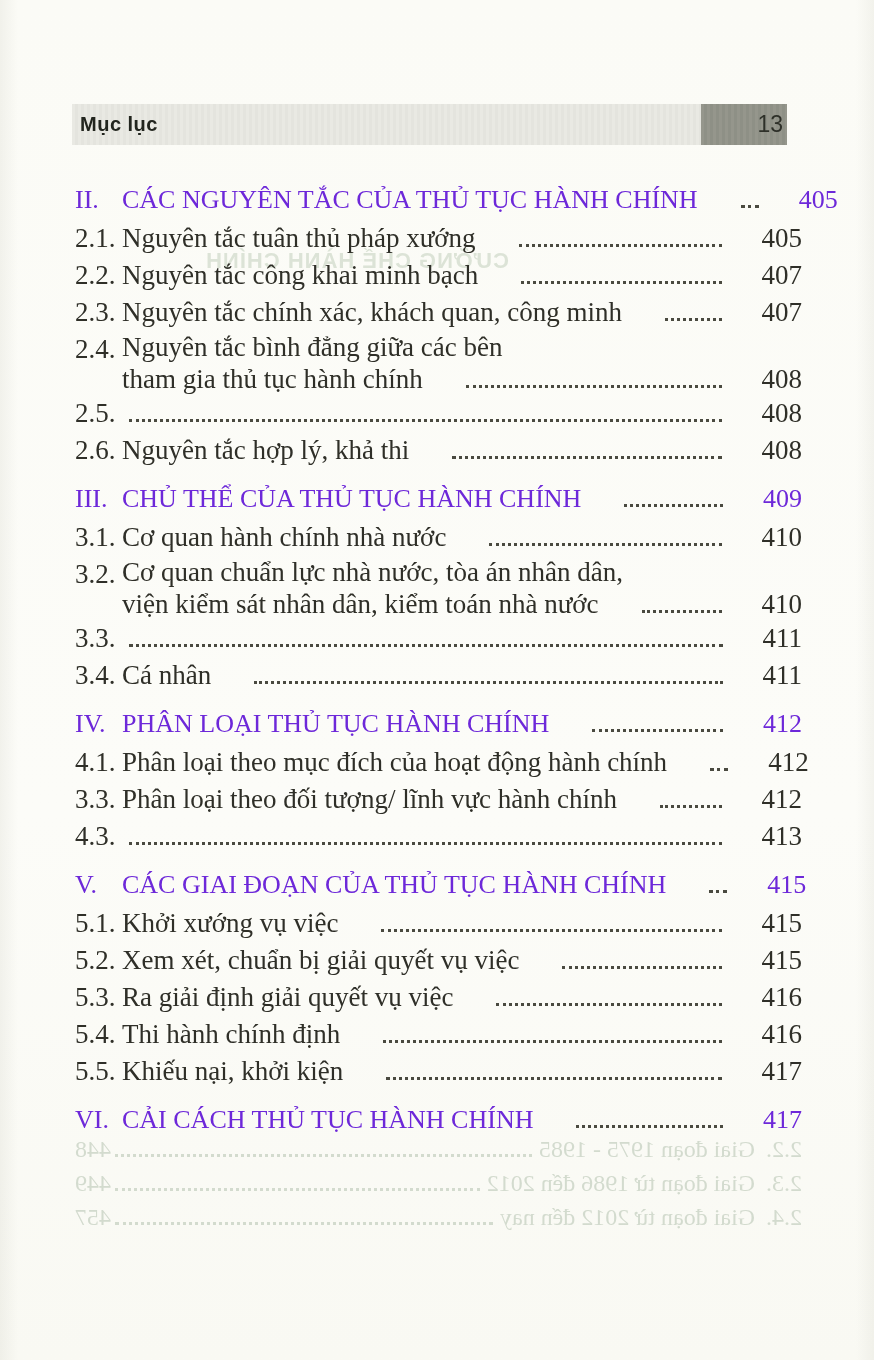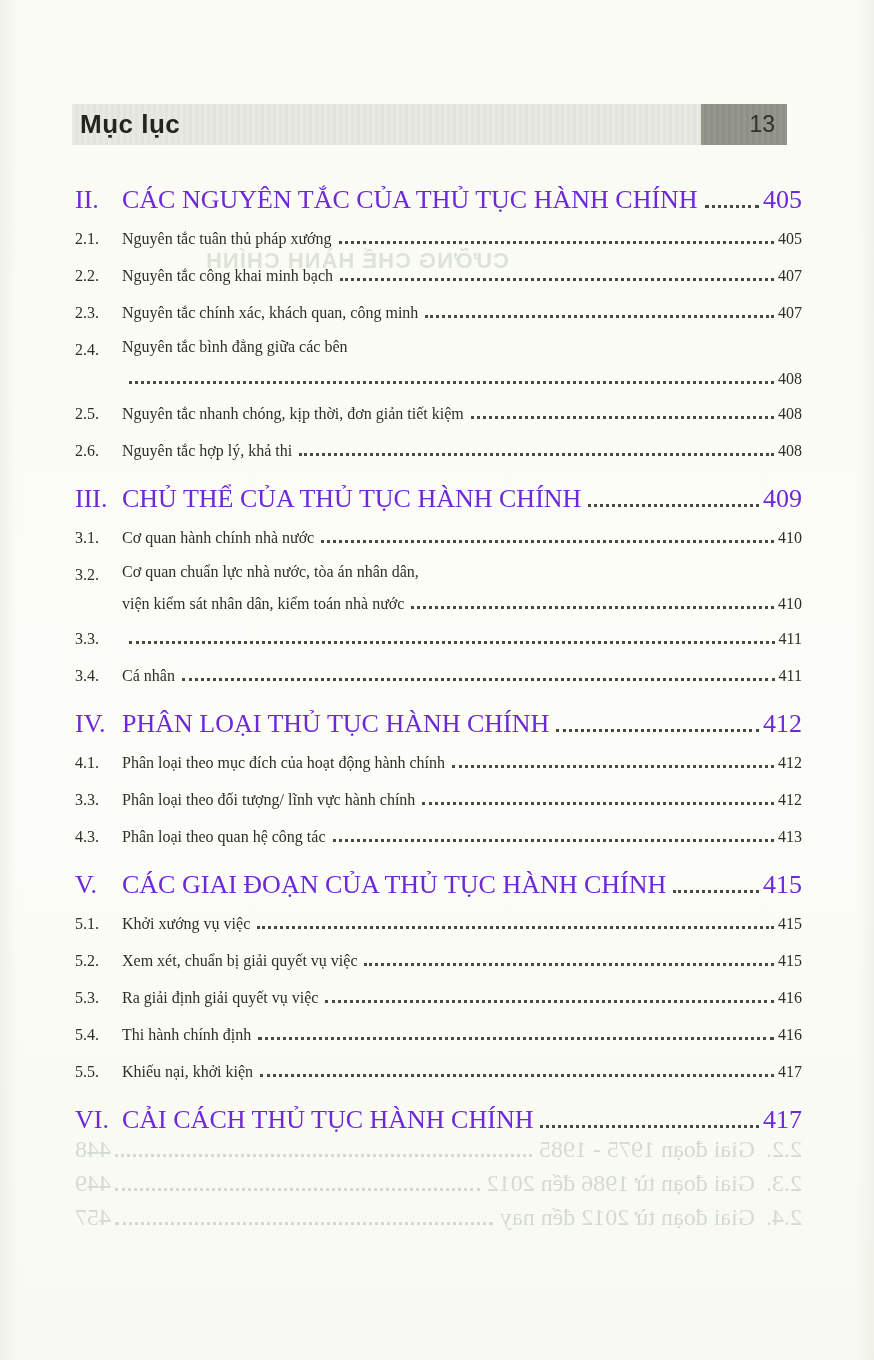--- a/index.html
+++ b/index.html
@@ -10,41 +10,41 @@
     color:#2f2f28;
   }
   
   .topbar{
     position:absolute;left:72px;top:104px;width:715px;height:41px;
     background:repeating-linear-gradient(90deg,#e9e9e3 0 3px,#e4e4de 3px 6px);
     display:flex;align-items:center;
   }
   .topbar-title{
     font-family:"Liberation Sans", sans-serif;
-    font-weight:bold;font-size:26px;letter-spacing:0.5px;
+    font-weight:bold;font-size:20px;letter-spacing:0.5px;
     color:#22251e;padding-left:8px;
   }
   .pagebox{
     position:absolute;right:0;top:0;height:41px;width:86px;
     background:repeating-linear-gradient(90deg,#95968c 0 3px,#8e9086 3px 6px);
     display:flex;align-items:center;justify-content:flex-end;
   }
   .pagebox span{
     font-family:"Liberation Sans", sans-serif;
-    font-size:23px;color:#2e3029;padding-right:12px;
+    font-size:23px;color:#2e3029;padding-right:4px;
   }
   
   .toc{
     position:absolute;left:75px;top:170px;width:727px;
   }
-  .row{display:flex;align-items:flex-start;font-size:16px;line-height:37px;}
+  .row{display:flex;align-items:flex-start;font-size:27px;line-height:37px;}
   .row.section{font-size:26px;line-height:40px;margin-top:10px;color:#6d28d9;}
   .num{width:47px;flex:0 0 47px;}
   .body{flex:1;display:flex;flex-direction:column;min-width:0;}
-  .line{display:flex;align-items:baseline;}
+  .line{display:flex;align-items:baseline;gap:36px;}
   .row.multi .line{line-height:32px;text-align:right;}
   .t{white-space:nowrap;}
   .leader{
     flex:1;min-width:18px;
     border-bottom:3px dotted #4a4a40;
     margin:0 4px 7px 7px;
   }
   .pg{white-space:nowrap;}
   
   .ghosts{
@@ -122,30 +122,30 @@
         </span>
       </span>
     </div>
     <div class="row sub multi">
       <span class="num">2.4.</span>
       <span class="body">
         <span class="line">
           <span class="t">Nguyên tắc bình đẳng giữa các bên</span>
         </span>
         <span class="line">
+          <span class="t">tham gia thủ tục hành chính</span>
           <span class="leader"></span>
           <span class="pg">408</span>
         </span>
       </span>
     </div>
     <div class="row sub">
       <span class="num">2.5.</span>
       <span class="body">
         <span class="line">
-          <span class="t">Nguyên tắc nhanh chóng, kịp thời, đơn giản tiết kiệm</span>
           <span class="leader"></span>
           <span class="pg">408</span>
         </span>
       </span>
     </div>
     <div class="row sub">
       <span class="num">2.6.</span>
       <span class="body">
         <span class="line">
           <span class="t">Nguyên tắc hợp lý, khả thi</span>
@@ -233,21 +233,20 @@
           <span class="t">Phân loại theo đối tượng/ lĩnh vực hành chính</span>
           <span class="leader"></span>
           <span class="pg">412</span>
         </span>
       </span>
     </div>
     <div class="row sub">
       <span class="num">4.3.</span>
       <span class="body">
         <span class="line">
-          <span class="t">Phân loại theo quan hệ công tác</span>
           <span class="leader"></span>
           <span class="pg">413</span>
         </span>
       </span>
     </div>
     <div class="row section">
       <span class="num">V.</span>
       <span class="body">
         <span class="line">
           <span class="t">CÁC GIAI ĐOẠN CỦA THỦ TỤC HÀNH CHÍNH</span>

